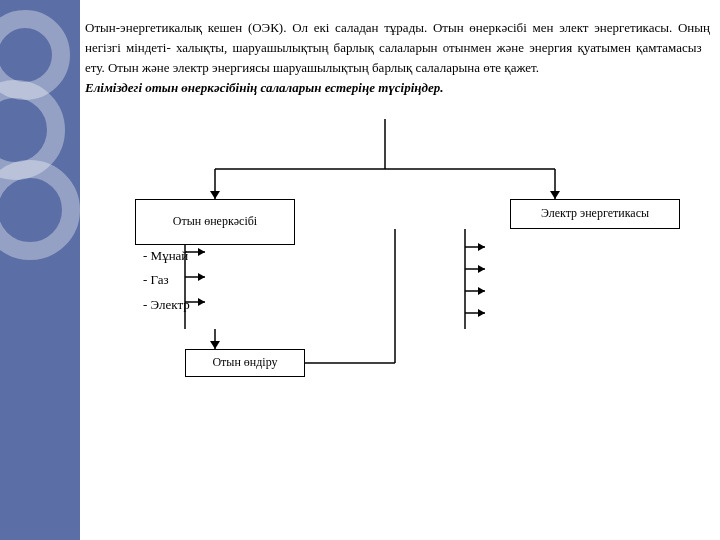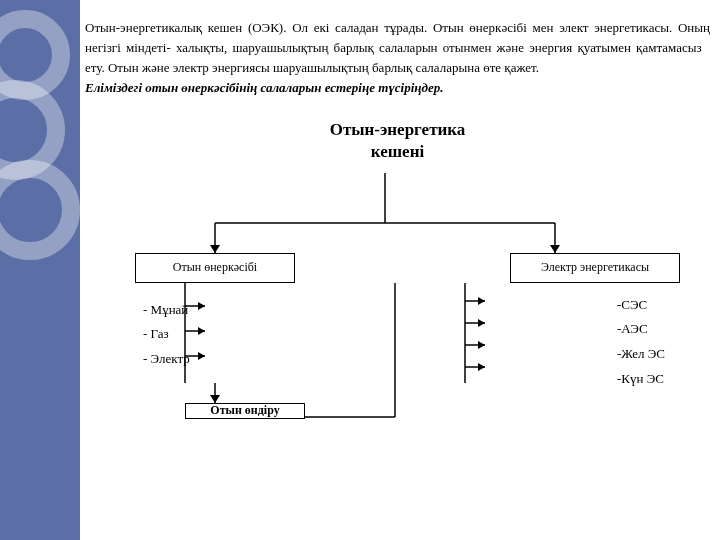--- a/index.html
+++ b/index.html
@@ -108,37 +108,36 @@
       display: flex;
       align-items: center;
       justify-content: center;
       padding: 4px 8px;
     }
 
     .box-otyn {
       left: 50px;
       top: 80px;
       width: 160px;
-      height: 30px;
+      height: 46px;
       text-align: center;
     }
 
     .box-elektr {
       right: 30px;
       top: 80px;
       width: 170px;
       height: 30px;
     }
 
     .box-ondiru {
       left: 100px;
       top: 230px;
       width: 120px;
-      height: 16px;
-      font-weight: bold;
+      height: 28px;
     }
 
     
     .left-list {
       position: absolute;
       left: 58px;
       top: 125px;
       font-size: 13px;
       line-height: 1.9;
     }
@@ -176,24 +175,20 @@
   <div class="intro-text">
     Отын-энергетикалық кешен (ОЭК). Ол екі саладан тұрады.
     Отын өнеркәсібі мен элект энергетикасы. Оның негізгі міндеті-
     халықты, шаруашылықтың барлық салаларын отынмен және
     энергия қуатымен қамтамасыз &nbsp; ету. Отын және электр
     энергиясы шаруашылықтың барлық салаларына өте қажет.
     <br>
     <em>Еліміздегі отын өнеркәсібінің салаларын естеріңе түсіріңдер.</em>
   </div>
 
-  <div class="diagram-title">
-    <span>Отын-энергетика</span><br>
-    <span>кешені</span>
-  </div>
 
   <div class="diagram">
 
     <svg class="diagram-svg">
 
       <line x1="300" y1="0" x2="300" y2="50" stroke="#000" stroke-width="1.5"></line>
 
       <line x1="130" y1="50" x2="470" y2="50" stroke="#000" stroke-width="1.5"></line>
 
       <line x1="130" y1="50" x2="130" y2="80" stroke="#000" stroke-width="1.5"></line>
@@ -249,33 +244,19 @@
         <span>- Мұнай</span>
       </div>
       <div class="item">
         <span>- Газ</span>
       </div>
       <div class="item">
         <span>- Электр</span>
       </div>
     </div>
 
-    <div class="right-list">
-      <div class="item">
-        <span>-СЭС</span>
-      </div>
-      <div class="item">
-        <span>-АЭС</span>
-      </div>
-      <div class="item">
-        <span>-Жел ЭС</span>
-      </div>
-      <div class="item">
-        <span>-Күн ЭС</span>
-      </div>
-    </div>
 
     <div class="box box-ondiru">
       <span>Отын өндіру</span>
     </div>
 
   </div>
 </div>
 
 </body></html>

